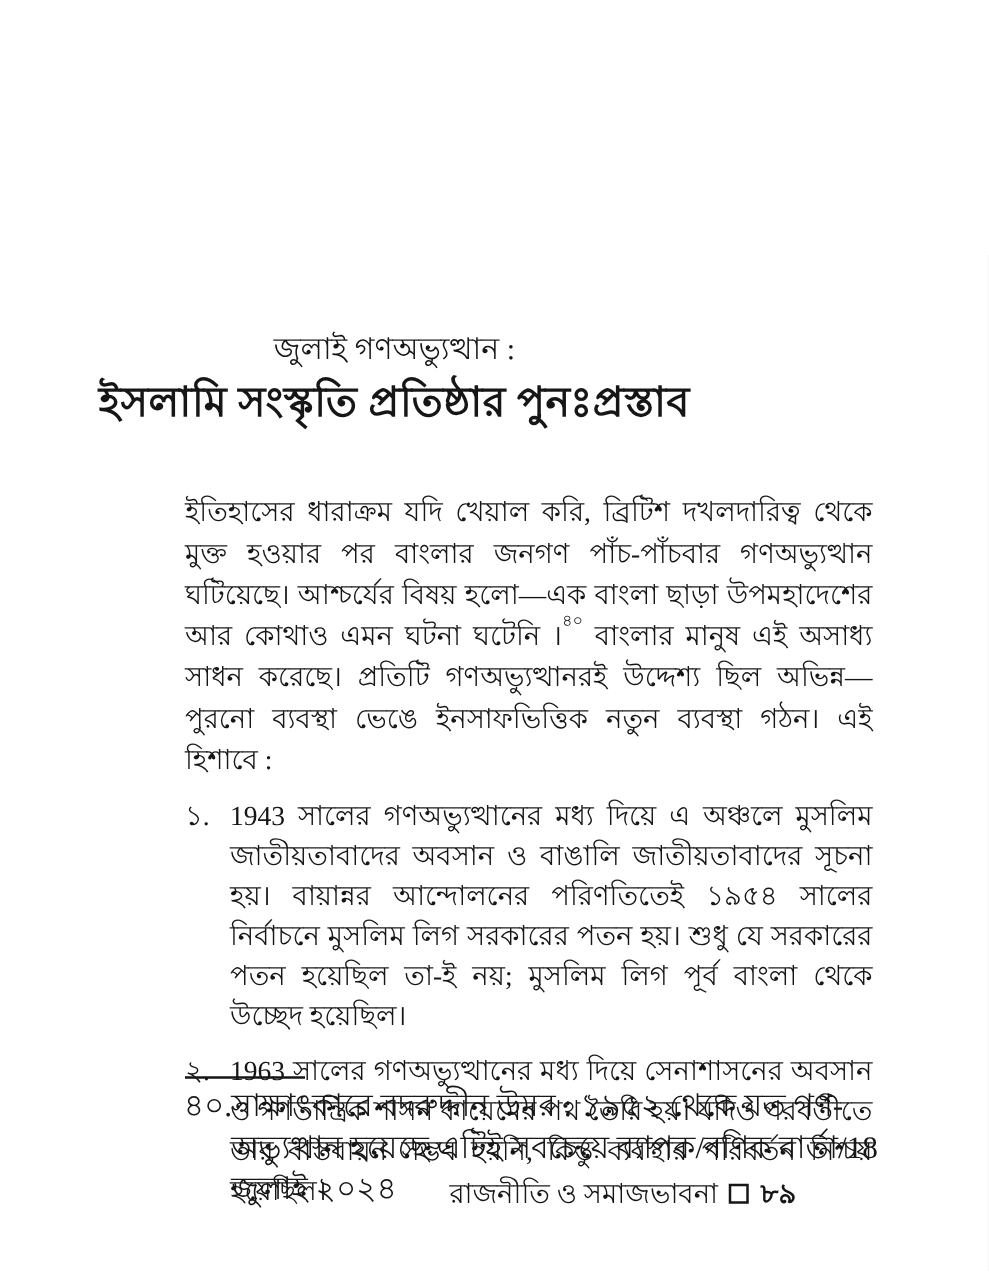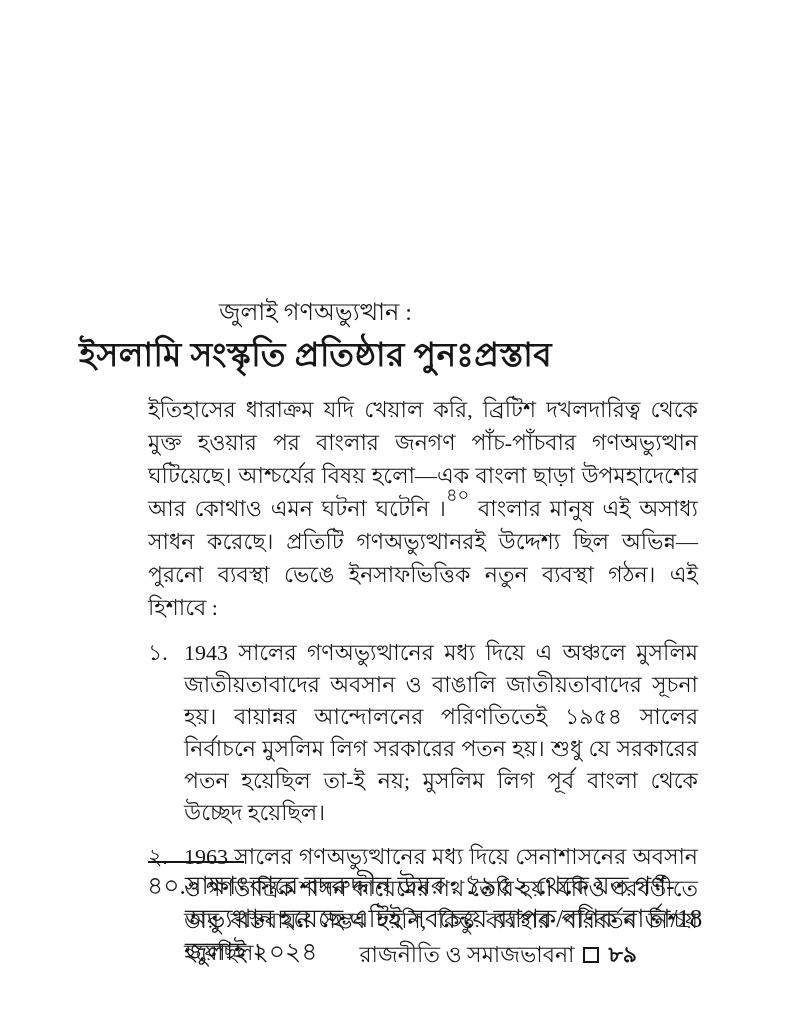--- a/index.html
+++ b/index.html
@@ -17,21 +17,20 @@
     font-family: "Liberation Serif", "DejaVu Serif", serif;
     overflow: hidden;
   }
   
   .heading-block {
     position: absolute;
     top: 263px;
     left: 0;
     width: 631px;
     text-align: center;
-    margin-top: 32px;
   }
   .chapter-subtitle {
     font-size: 24px;
     line-height: 34px;
     font-weight: normal;
     margin: 0;
   }
   .chapter-title {
     font-size: 33px;
     line-height: 46px;
@@ -46,21 +45,21 @@
     left: 148px;
     width: 550px;
     font-size: 22px;
   }
   .intro-paragraph {
     margin: 0;
     line-height: 33px;
     text-align: justify;
   }
   .footnote-ref {
-    font-size: 18px;
+    font-size: 13px;
     position: relative;
     top: -7px;
     line-height: 0;
   }
   .numbered-list {
     margin: 13px 0 0 0;
     padding: 0;
     list-style: none;
   }
   .list-item {

